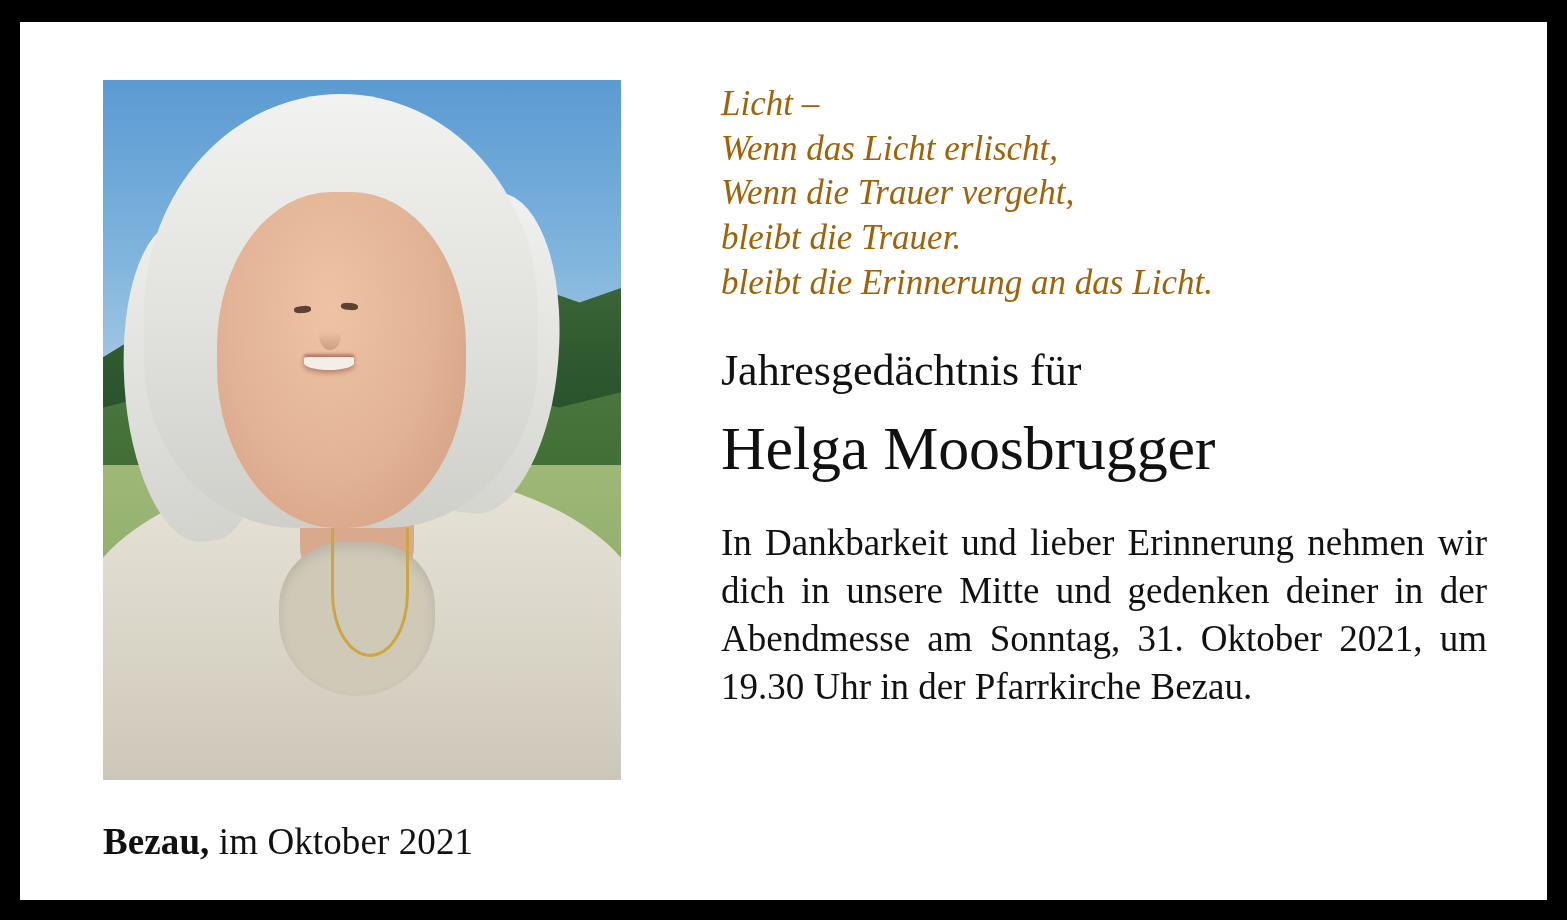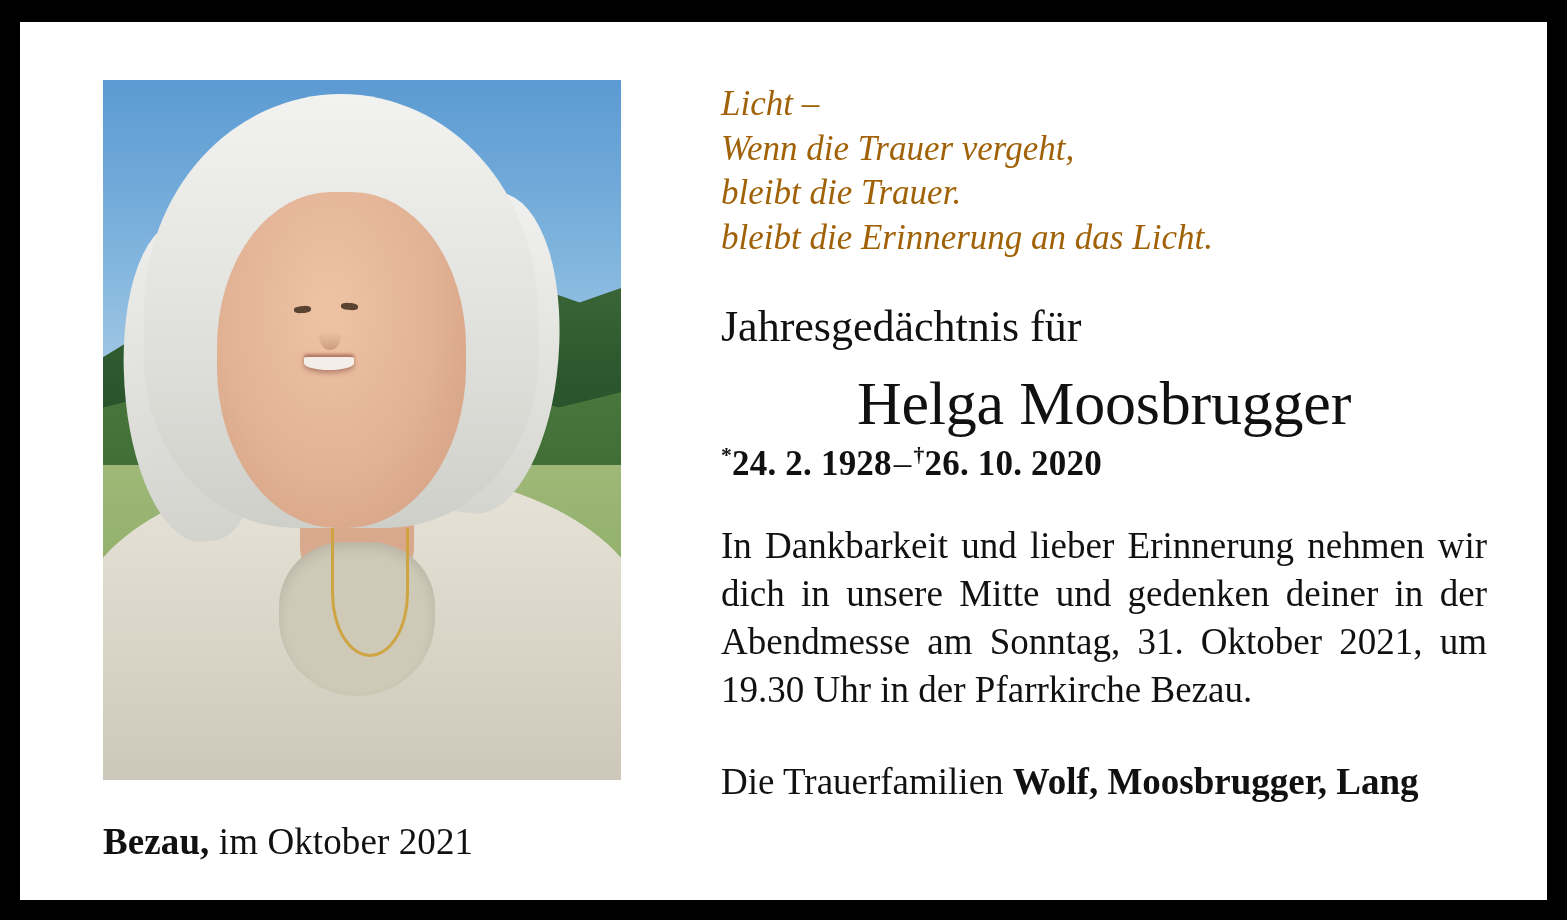--- a/index.html
+++ b/index.html
@@ -247,21 +247,20 @@
     margin-top: 42px;
     font-size: 44px;
     line-height: 1.1;
   }
 
   .name {
     margin-top: 20px;
     font-size: 62px;
     line-height: 1.05;
     letter-spacing: -0.2px;
-    text-align: center;
   }
 
   .dates {
     margin-top: 8px;
     font-size: 35px;
     font-weight: bold;
     letter-spacing: 0.2px;
   }
   .dates sup {
     font-size: 0.62em;
@@ -329,36 +328,31 @@
 
         <div class="bezau-line">
           <span class="b">Bezau,</span><span> im Oktober 2021</span>
         </div>
       </div>
 
       <div class="right-col">
 
         <div class="poem">
           <div>Licht –</div>
+          <div>Wenn das Licht erlischt,</div>
           <div>Wenn die Trauer vergeht,</div>
           <div>bleibt die Trauer.</div>
           <div>bleibt die Erinnerung an das Licht.</div>
         </div>
 
         <div class="jahres">Jahresgedächtnis für</div>
 
         <div class="name">Helga Moosbrugger</div>
 
-        <div class="dates">
-          <sup>*</sup><span>24. 2. 1928</span><span class="sep">–</span><sup>†</sup><span>26. 10. 2020</span>
-        </div>
 
         <div class="body-text">In Dankbarkeit und lieber Erinnerung nehmen wir dich in unsere Mitte und gedenken deiner in der Abendmesse am Sonntag, 31. Oktober 2021, um 19.30 Uhr in der Pfarrkirche Bezau.</div>
 
-        <div class="families">
-          <span>Die Trauerfamilien </span><span class="bold">Wolf, Moosbrugger, Lang</span>
-        </div>
 
       </div>
     </div>
 
   </div>
 </div>
 
 </body></html>

